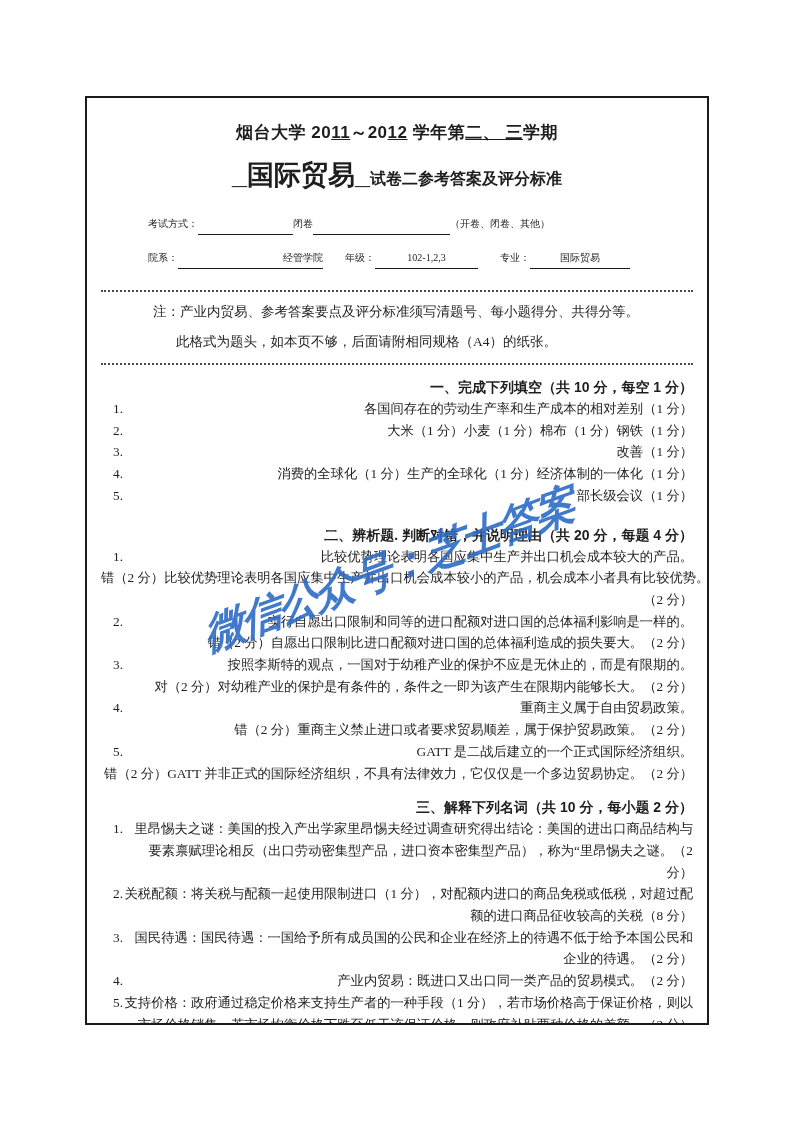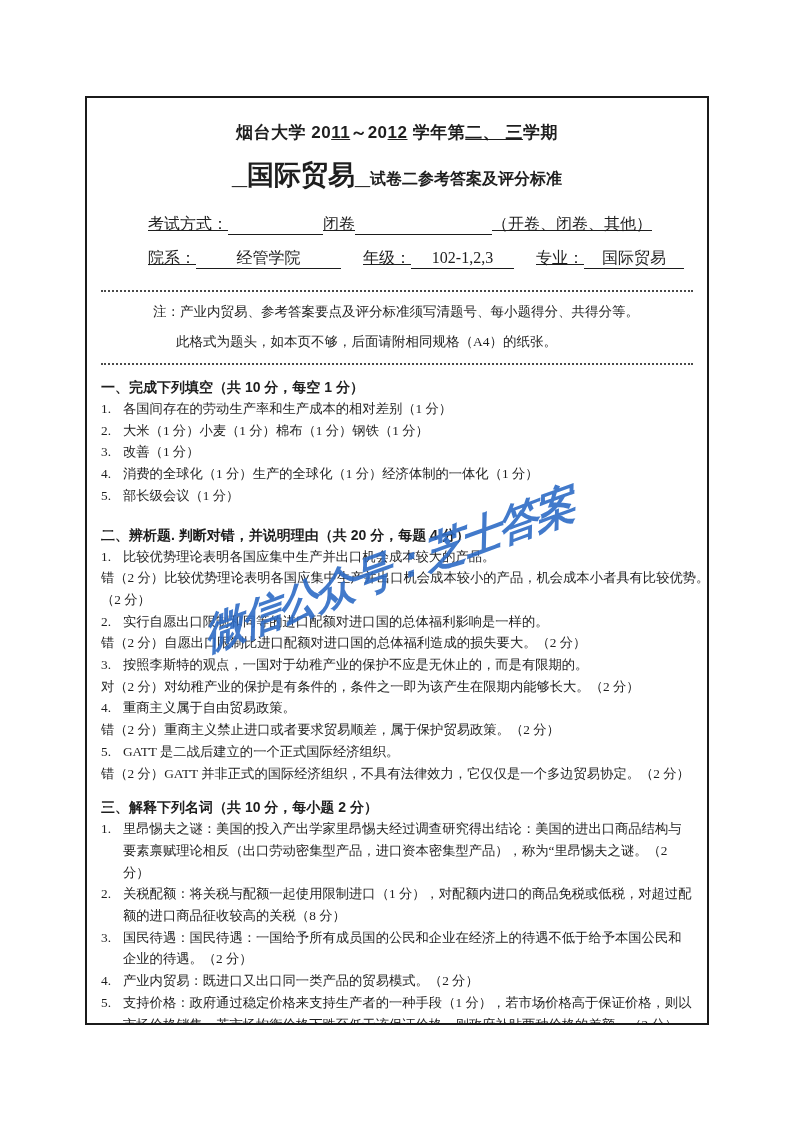--- a/index.html
+++ b/index.html
@@ -16,35 +16,35 @@
   .t-center{text-align:center;}
   .uni-line{
     font-family:"Liberation Sans","DejaVu Sans",sans-serif;
     font-weight:bold;font-size:17px;line-height:22px;letter-spacing:0.5px;
   }
   .uni-line .u{text-decoration:underline;}
   .main-title{margin-top:13px;line-height:36px;white-space:nowrap;
     font-family:"Liberation Sans","DejaVu Sans",sans-serif;font-weight:bold;}
   .main-title .big{font-size:27px;}
   .main-title .rest{font-size:16px;}
-  .form-line{margin-top:15px;padding-left:47px;font-size:16px;line-height:23px;white-space:nowrap;text-decoration:underline;}
+  .form-line{margin-top:15px;padding-left:47px;font-size:10px;line-height:23px;white-space:nowrap;}
   .form-line.second{margin-top:11px;}
   .blank{display:inline-block;border-bottom:1.4px solid #1b1b1b;text-align:center;
     vertical-align:bottom;line-height:21px;}
   .b1{width:95px;}
   .b2{width:137px;}
-  .b-dept{width:145px;}
+  .b-dept{width:145px;text-align:right;}
   .b-grade{width:103px;}
   .b-major{width:100px;}
   .sp{display:inline-block;width:22px;}
   .dotted{border-bottom:2px dotted #4a4a4a;height:2px;margin-top:19px;}
   .dotted.second{margin-top:9px;}
   .note1{margin-top:9px;padding-left:52px;font-size:13.5px;line-height:21px;}
   .note2{margin-top:9px;padding-left:75px;font-size:13.5px;line-height:21px;}
-  .section{font-size:13.3px;}
+  .section{font-size:13.3px;text-align:right;}
   .sec-title{
     font-family:"Liberation Sans","DejaVu Sans",sans-serif;
     font-weight:bold;font-size:14px;line-height:22px;
   }
   .sec1{margin-top:11px;}
   .sec2{margin-top:17px;}
   .sec3{margin-top:12px;}
   .line{display:flex;line-height:21.7px;}
   .line .num{width:22px;flex:none;}
   .line .num:empty{display:none;}

